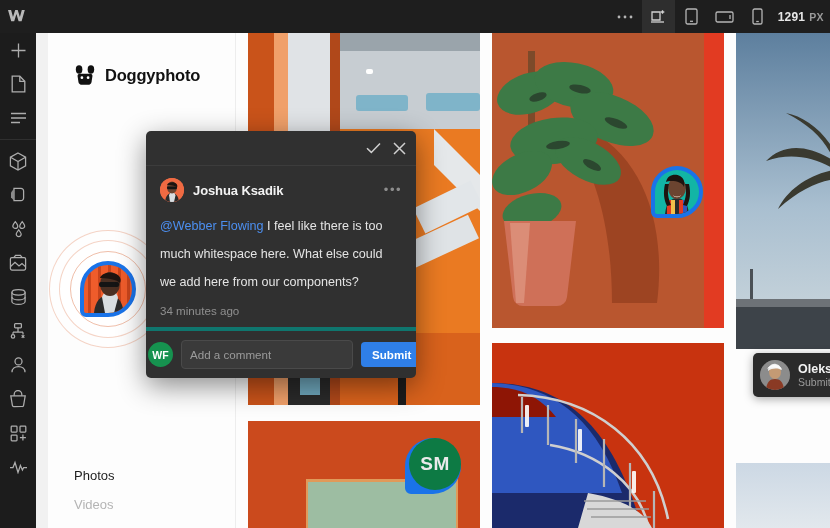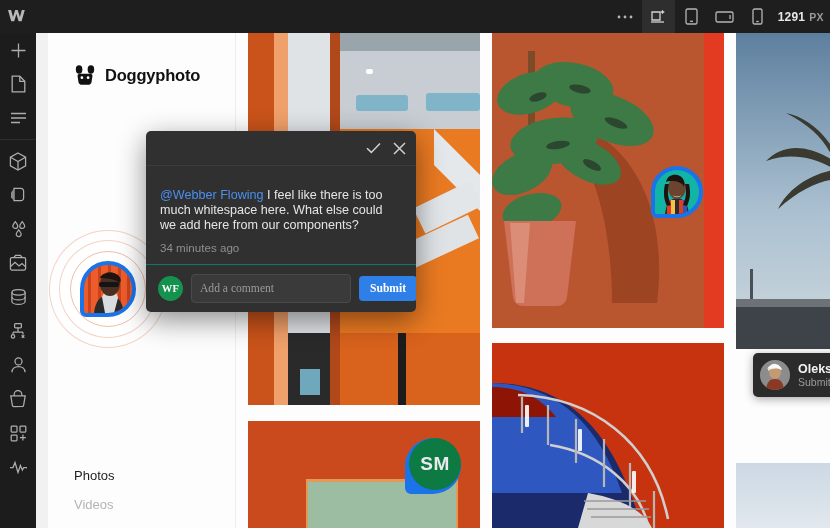--- a/index.html
+++ b/index.html
@@ -84,24 +84,24 @@
     border-radius:5px; box-shadow:0 8px 28px rgba(0,0,0,.45); z-index:50; overflow:hidden; }
   .cm-head{ height:35px; display:flex; align-items:center; justify-content:flex-end;
     padding-right:10px; gap:12px; border-bottom:1px solid #3c3c3c; }
   .cm-ico{ color:#cfcfcf; display:flex; align-items:center; }
   .cm-body{ padding:12px 14px 10px 14px; }
   .cm-row{ display:flex; align-items:center; gap:9px; }
   .cm-av{ width:24px; height:24px; border-radius:50%; overflow:hidden; flex:0 0 24px;
     position:relative; background:#e8714f; }
   .cm-author{ color:#f2f2f2; font-size:13px; font-weight:700; letter-spacing:-.1px; }
   .cm-more{ margin-left:auto; color:#8d8d8d; font-size:13px; letter-spacing:1.5px; line-height:8px; }
-  .cm-text{ margin-top:10px; color:#e4e4e4; font-size:12.6px; line-height:15px; font-weight:500; }
+  .cm-text{ margin-top:10px; color:#e4e4e4; font-size:12.6px; line-height:28px; font-weight:500; }
   .cm-mention{ color:#4c8ff0; }
   .cm-time{ margin-top:8px; color:#8f8f8f; font-size:11.6px; }
-  .cm-foot{ border-top:1px solid #0f766e; padding:9px 12px; display:flex; align-items:center; gap:8px;font-family:Liberation Serif, serif; }
+  .cm-foot{ border-top:4px solid #0f766e; padding:9px 2px; display:flex; align-items:center; gap:8px; }
   .cm-me{ width:25px; height:25px; border-radius:50%; background:#16924f; color:#fff;
     font-size:10.5px; font-weight:700; display:flex; align-items:center; justify-content:center;
     flex:0 0 25px; letter-spacing:.2px;}
   .cm-input{ flex:1; height:29px; background:#3a3a3a; border:1px solid #4a4a4a; border-radius:4px;
     color:#d6d6d6; font-size:11.6px; padding:0 8px; font-family:inherit; outline:none; }
   .cm-input::placeholder{ color:#9b9b9b; }
   .cm-submit{ height:25px; background:#2f7fe8; border:none; border-radius:4px; color:#fff;
     font-size:11.6px; font-weight:700; padding:0 11px; font-family:inherit; cursor:pointer; }
 </style>
 </head>
@@ -466,20 +466,34 @@
           </svg>
       </span>
       <span class="cm-ico">
         <svg width="13" height="13" viewBox="0 0 13 13" stroke="#cfcfcf" stroke-width="1.5">
             <path d="M1 1l11 11M12 1 1 12"></path>
           </svg>
       </span>
     </div>
 
     <div class="cm-body">
+      <div class="cm-row">
+        <div class="cm-av">
+          <svg viewBox="0 0 24 24" style="width:100%;height:100%;display:block;">
+            <rect width="24" height="24" fill="#ef6a42"></rect>
+            <path d="M5 24c.5-6 3.4-9 7-9s6.5 3 7 9z" fill="#2b2b2b"></path>
+            <path d="M9 17c1-2 2-3 3-3 2 0 3 1.5 3.5 3.5L14 24h-4z" fill="#d9dde0"></path>
+            <ellipse cx="12" cy="9.5" rx="5" ry="6" fill="#6b4430"></ellipse>
+            <path d="M7 7c1-3 7-4 9.5-1 1 1 1 2.5.5 3.5-1.5-2-8-2.5-10-2.5z" fill="#1d1410"></path>
+            <rect x="7" y="8.6" width="10" height="2.6" rx="1.1" fill="#141414"></rect>
+          </svg>
+        </div>
+        <span class="cm-author">Joshua Ksadik</span>
+        <span class="cm-more">•••</span>
+      </div>
 
       <div class="cm-text"><span class="cm-mention">@Webber Flowing</span><span> I feel like there is too much whitespace here. What else could we add here from our components?</span></div>
 
       <div class="cm-time">34 minutes ago</div>
     </div>
 
     <div class="cm-foot">
       <div class="cm-me">WF</div>
       <input class="cm-input" placeholder="Add a comment" style="">
       <button class="cm-submit">Submit</button>

